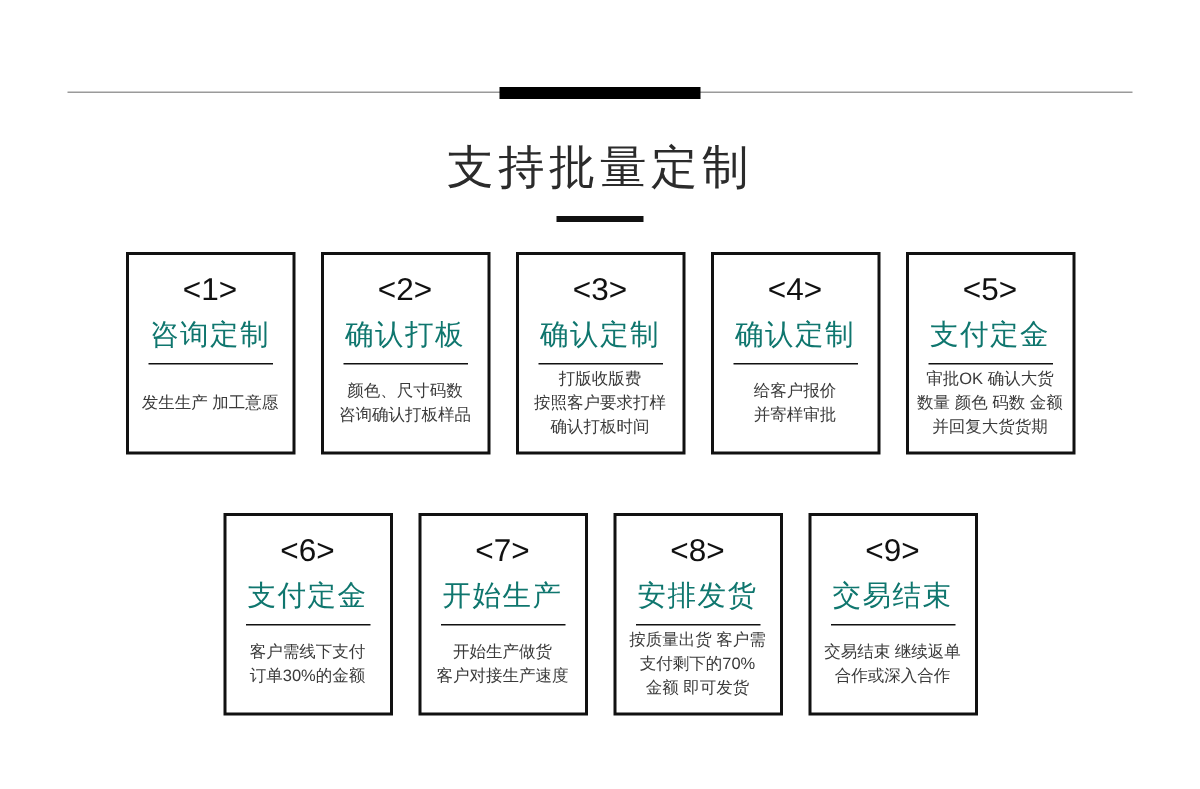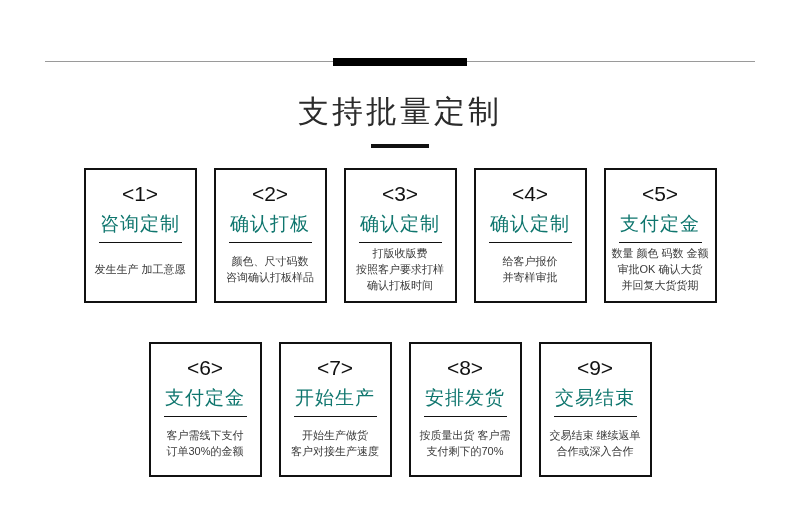--- a/index.html
+++ b/index.html
@@ -180,22 +180,22 @@
         <div class="card-desc center-block">
           <div>给客户报价</div>
           <div>并寄样审批</div>
         </div>
       </div>
       <div class="card">
         <div class="card-num">&lt;5&gt;</div>
         <div class="card-title">支付定金</div>
         <div class="card-sep"></div>
         <div class="card-desc center-block">
+          <div>审批OK 确认大货</div>
           <div>数量 颜色 码数 金额</div>
-          <div>审批OK 确认大货</div>
           <div>并回复大货货期</div>
         </div>
       </div>
     </div>
   <div class="row" id="row2">
       <div class="card">
         <div class="card-num">&lt;6&gt;</div>
         <div class="card-title">支付定金</div>
         <div class="card-sep"></div>
         <div class="card-desc center-block">
@@ -212,20 +212,21 @@
           <div>客户对接生产速度</div>
         </div>
       </div>
       <div class="card">
         <div class="card-num">&lt;8&gt;</div>
         <div class="card-title">安排发货</div>
         <div class="card-sep"></div>
         <div class="card-desc center-block">
           <div>按质量出货 客户需</div>
           <div>支付剩下的70%</div>
+          <div>金额 即可发货</div>
         </div>
       </div>
       <div class="card">
         <div class="card-num">&lt;9&gt;</div>
         <div class="card-title">交易结束</div>
         <div class="card-sep"></div>
         <div class="card-desc center-block">
           <div>交易结束 继续返单</div>
           <div>合作或深入合作</div>
         </div>

